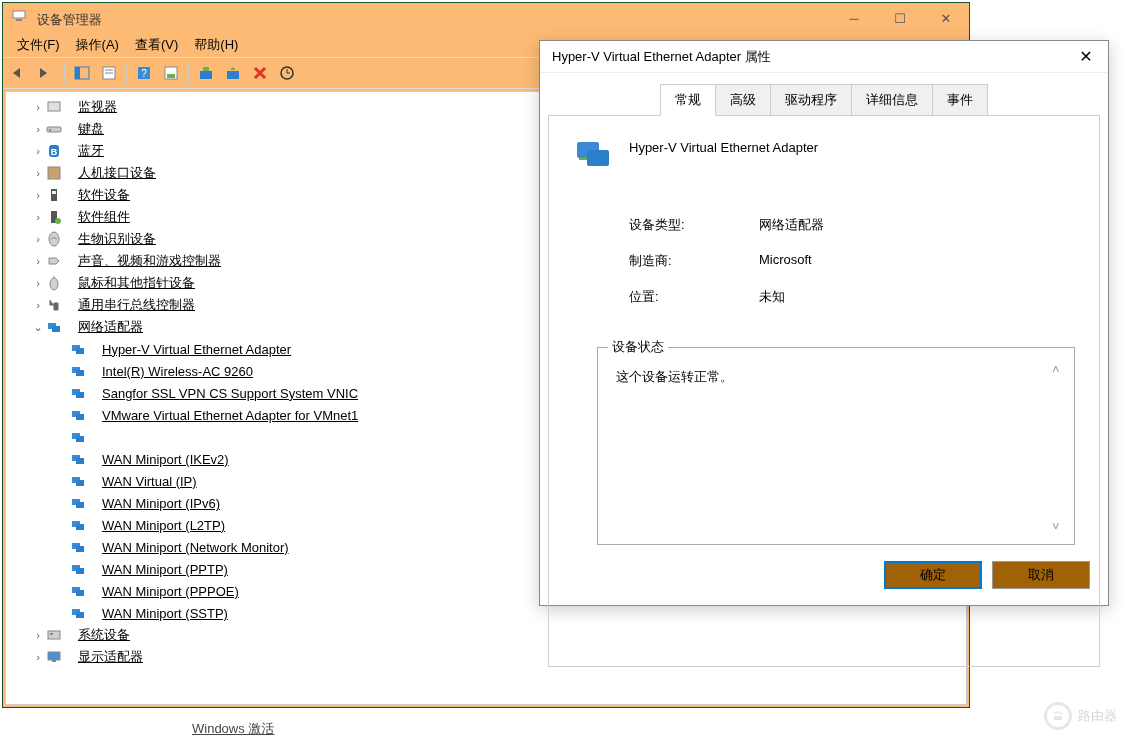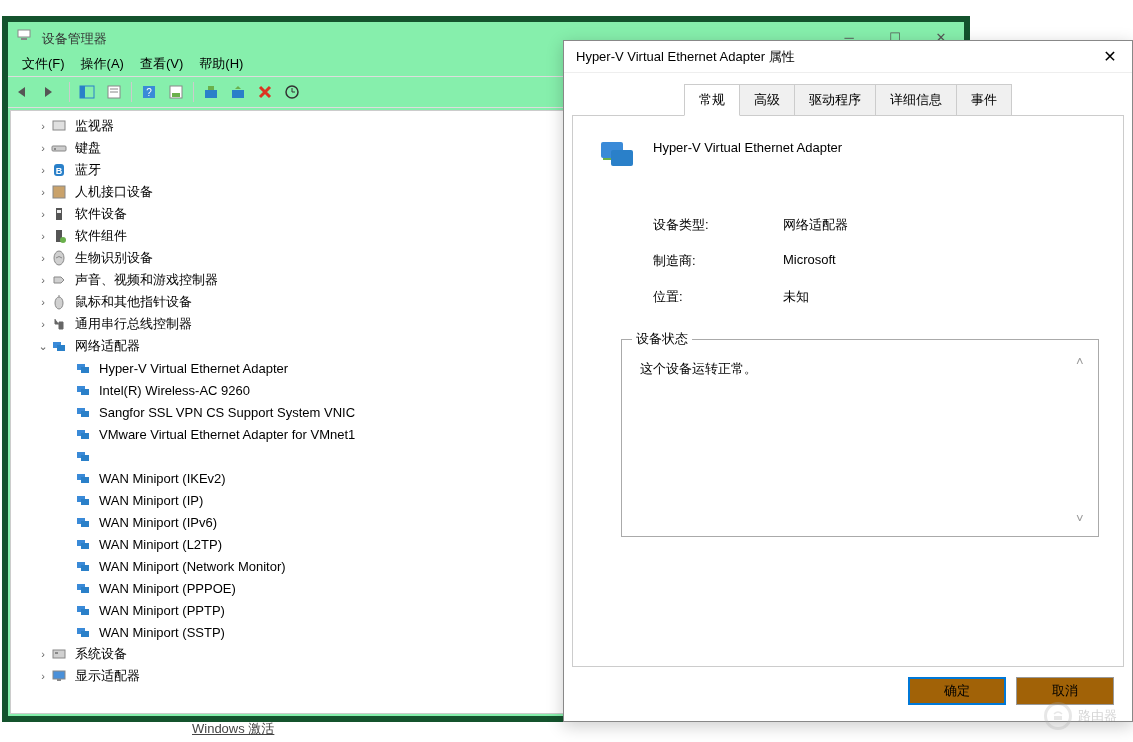--- a/index.html
+++ b/index.html
@@ -1,63 +1,63 @@
 <!DOCTYPE html>
 <html><head>
 <meta charset="utf-8">
 <style>
 * { box-sizing: border-box; font-family: "Microsoft YaHei", "Segoe UI", sans-serif; }
 body { margin: 0; background: #fff; width: 1133px; height: 742px; overflow: hidden; position: relative; font-size: 13px; }
 
 
-.dm-window { position: absolute; left: 2px; top: 16px; width: 968px; height: 706px; background: #86efac; border: 6px solid #14532d; }
+.dm-window { position: absolute; left: 2px; top: 2px; width: 968px; height: 706px; background: #fdba74; border: 1px solid #14532d; }
 .dm-titlebar { height: 30px; display: flex; align-items: center; padding: 0 0 0 8px; }
 .dm-titlebar .title { flex: 1; font-size: 13px; color: #333; }
 .dm-titlebar .title .icon-slot { margin-right: 6px; }
 .win-btns { display: flex; }
 .win-btn { width: 46px; height: 30px; display: flex; align-items: center; justify-content: center; color: #555; }
 
 .dm-menubar { height: 24px; display: flex; align-items: center; padding: 0 6px; }
 .dm-menubar span { padding: 2px 8px; font-size: 13px; }
 
 .dm-toolbar { height: 32px; border-top: 1px solid #ddd; border-bottom: 1px solid #ddd; display: flex; align-items: center; padding: 0 4px; gap: 1px; }
 .tb-btn { width: 26px; height: 26px; display: flex; align-items: center; justify-content: center; }
 .tb-sep { width: 1px; height: 20px; background: #ccc; margin: 0 3px; }
 
 .dm-tree { position: absolute; top: 88px; left: 2px; right: 2px; bottom: 2px; background: #fff; border: 1px solid #ccc; overflow-y: auto; padding: 4px 0; }
 .tree-item { display: flex; align-items: center; height: 22px; font-size: 13px; color: #000; white-space: nowrap; }
 .tree-item .expand { width: 16px; text-align: center; color: #666; font-size: 11px; }
-.tree-item .label { padding-left: 8px; }
+.tree-item .label { padding-left: 16px; text-decoration: underline; }
 .indent-1 { padding-left: 24px; }
 .indent-2 { padding-left: 48px; }
 
 .device-icon { width: 16px; height: 16px; display: inline-flex; align-items: center; justify-content: center; }
 
 
-.props-dialog { position: absolute; left: 563px; top: 40px; width: 570px; height: 682px; background: #fff; border: 1px solid #888; box-shadow: 0 4px 16px rgba(0,0,0,0.2); }
+.props-dialog { position: absolute; left: 539px; top: 40px; width: 570px; height: 566px; background: #fff; border: 1px solid #888; box-shadow: 0 4px 16px rgba(0,0,0,0.2); }
 .props-titlebar { height: 32px; display: flex; align-items: center; padding: 0 0 0 12px; border-bottom: 1px solid #eee; }
 .props-titlebar .title { flex: 1; font-size: 13px; }
 .props-close { width: 44px; height: 32px; display: flex; align-items: center; justify-content: center; font-size: 16px; }
 
 .props-tabs { display: flex; padding: 10px 8px 0 8px; justify-content: center; }
 .tab { padding: 6px 14px; font-size: 13px; border: 1px solid transparent; position: relative; top: 1px; }
 .tab.active { background: #fff; border: 1px solid #ccc; border-bottom: 1px solid #fff; }
 .tab:not(.active) { background: #f0f0f0; border: 1px solid #ccc; border-left: none; }
 .tab:first-child { border-left: 1px solid #ccc; }
 .tab-panel { border: 1px solid #ccc; margin: 0 8px 8px 8px; height: 552px; padding: 20px 24px; }
 
 .device-header { display: flex; align-items: flex-start; gap: 16px; margin-bottom: 40px; }
 .device-header .big-icon { width: 40px; height: 40px; }
 .device-header .name { font-size: 13px; padding-top: 4px; }
 
 .info-grid { margin-left: 56px; }
 .info-row { display: flex; margin-bottom: 18px; font-size: 13px; }
 .info-row .lbl { width: 130px; }
 
-.status-group { margin-top: 24px; padding-left: 24px; }
+.status-group { margin-top: 32px; padding-left: 24px; }
 .status-box { border: 1px solid #888; height: 176px; padding: 8px 10px; font-size: 13px; position: relative; }
 .status-scroll { position: absolute; right: 2px; top: 2px; bottom: 2px; width: 12px; display: flex; flex-direction: column; justify-content: space-between; color: #999; }
 
 .props-buttons { position: absolute; bottom: 16px; right: 18px; display: flex; gap: 10px; }
 .btn { width: 98px; height: 28px; border: 1px solid #999; background: #a16207; font-size: 13px; display: flex; align-items: center; justify-content: center; }
 .btn.primary { border: 2px solid #0078d7; }
 
 .footer-text { position: absolute; bottom: 4px; left: 192px; font-size: 13px; color: #444; text-decoration: underline; }
 
 
@@ -320,21 +320,21 @@
         <span class="label">WAN Miniport (IKEv2)</span>
       </div>
       <div class="tree-item indent-2">
         <span class="expand"></span>
         <span class="device-icon">
           <svg width="16" height="16">
             <rect x="2" y="4" width="8" height="6" fill="#3a8ad8"></rect>
             <rect x="6" y="7" width="8" height="6" fill="#2a80c9"></rect>
           </svg>
         </span>
-        <span class="label">WAN Miniport (IP)</span>
+        <span class="label">WAN Virtual (IP)</span>
       </div>
       <div class="tree-item indent-2">
         <span class="expand"></span>
         <span class="device-icon">
           <svg width="16" height="16">
             <rect x="2" y="4" width="8" height="6" fill="#3a8ad8"></rect>
             <rect x="6" y="7" width="8" height="6" fill="#2a80c9"></rect>
           </svg>
         </span>
         <span class="label">WAN Miniport (IPv6)</span>
@@ -360,31 +360,31 @@
         <span class="label">WAN Miniport (Network Monitor)</span>
       </div>
       <div class="tree-item indent-2">
         <span class="expand"></span>
         <span class="device-icon">
           <svg width="16" height="16">
             <rect x="2" y="4" width="8" height="6" fill="#3a8ad8"></rect>
             <rect x="6" y="7" width="8" height="6" fill="#2a80c9"></rect>
           </svg>
         </span>
+        <span class="label">WAN Miniport (PPTP)</span>
+      </div>
+      <div class="tree-item indent-2">
+        <span class="expand"></span>
+        <span class="device-icon">
+          <svg width="16" height="16">
+            <rect x="2" y="4" width="8" height="6" fill="#3a8ad8"></rect>
+            <rect x="6" y="7" width="8" height="6" fill="#2a80c9"></rect>
+          </svg>
+        </span>
         <span class="label">WAN Miniport (PPPOE)</span>
-      </div>
-      <div class="tree-item indent-2">
-        <span class="expand"></span>
-        <span class="device-icon">
-          <svg width="16" height="16">
-            <rect x="2" y="4" width="8" height="6" fill="#3a8ad8"></rect>
-            <rect x="6" y="7" width="8" height="6" fill="#2a80c9"></rect>
-          </svg>
-        </span>
-        <span class="label">WAN Miniport (PPTP)</span>
       </div>
       <div class="tree-item indent-2">
         <span class="expand"></span>
         <span class="device-icon">
           <svg width="16" height="16">
             <rect x="2" y="4" width="8" height="6" fill="#3a8ad8"></rect>
             <rect x="6" y="7" width="8" height="6" fill="#2a80c9"></rect>
           </svg>
         </span>
         <span class="label">WAN Miniport (SSTP)</span>

